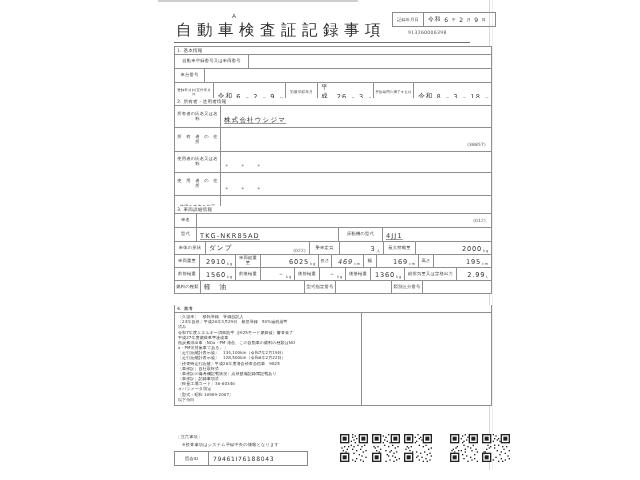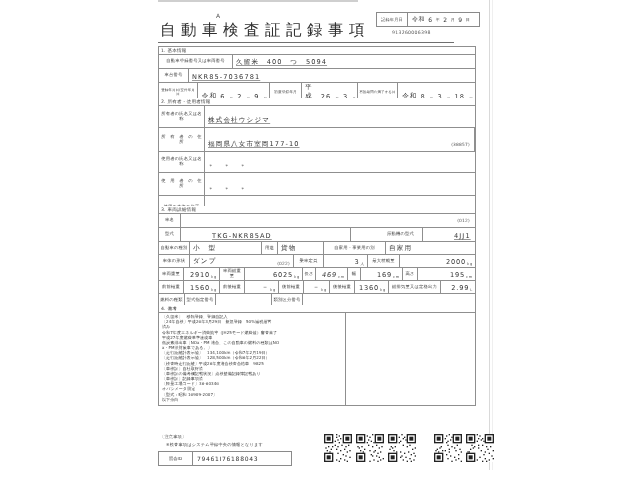--- a/index.html
+++ b/index.html
@@ -9,21 +9,21 @@
     color:#3a3a3a;
     -webkit-font-smoothing:antialiased;
   }
   #page{position:relative;width:640px;height:480px;background:#fff;}
 
   
   .scan-edge{position:absolute;top:0;left:489px;width:1px;height:470px;background:#d9d9d9;}
   .scan-edge2{position:absolute;top:0;left:492px;width:1px;height:470px;background:#efefef;}
   .scan-top{position:absolute;top:0;left:158px;width:200px;height:2px;background:#cfcfcf;}
 
-  .doc{position:absolute;left:154px;top:4px;width:324px;height:468px;}
+  .doc{position:absolute;left:170px;top:4px;width:324px;height:468px;}
 
   
   .mark-a{position:absolute;left:62px;top:8px;font-size:6px;color:#555;letter-spacing:0;}
   .title{
     position:absolute;left:6px;top:16px;width:300px;
     font-size:15.5px;letter-spacing:5.5px;color:#2f2f2f;
     font-family:"DejaVu Sans","Liberation Sans",sans-serif;
     white-space:nowrap;
   }
   .title-rule{position:absolute;left:4px;top:38px;width:296px;height:1px;background:#6f6f6f;}
@@ -102,26 +102,24 @@
         <span class="u">日</span>
       </div>
     </div>
     <div class="serial">913260006398</div>
 
     <div class="tbl" style="top:42px;">
       <div class="sect">1. 基本情報</div>
 
       <div class="row" style="min-height:13px;">
         <div class="lab" style="width:74px;">自動車登録番号又は車両番号</div>
-        <div class="val u">久留米　400　つ　5094</div>
       </div>
 
       <div class="row" style="min-height:13px;">
         <div class="lab" style="width:30px;">車台番号</div>
-        <div class="val u">NKR85-7036781</div>
       </div>
 
       <div class="row" style="min-height:13px;">
         <div class="lab" style="width:39px;font-size:3.4px;">登録年月日/交付年月日</div>
         <div class="val" style="flex:0 0 72px;justify-content:center;gap:3px;">
           <span>令和</span>
           <span>6</span>
           <span class="unit">年</span>
           <span>2</span>
           <span class="unit">月</span>
@@ -152,21 +150,20 @@
     <div class="tbl" style="top:94px;border-top:none;">
       <div class="sect">2. 所有者・使用者情報</div>
 
       <div class="row" style="min-height:21px;">
         <div class="lab" style="width:46px;">所有者の氏名又は名称</div>
         <div class="val u" style="align-items:flex-end;padding-bottom:2px;">株式会社ウシジマ</div>
       </div>
 
       <div class="row" style="min-height:23px;">
         <div class="lab" style="width:46px;">所　有　者　の　住　所</div>
-        <div class="val u" style="align-items:flex-end;padding-bottom:2px;position:relative;">福岡県八女市室岡177-10</div>
         <div style="position:absolute;right:5px;margin-top:14px;" class="paren">(38857)</div>
       </div>
 
       <div class="row" style="min-height:20px;">
         <div class="lab" style="width:46px;">使用者の氏名又は名称</div>
         <div class="val stars" style="align-items:flex-end;padding-bottom:2px;">＊　＊　＊</div>
       </div>
 
       <div class="row" style="min-height:22px;">
         <div class="lab" style="width:46px;">使　用　者　の　住　所</div>
@@ -180,35 +177,27 @@
     </div>
 
     <div class="tbl" style="top:202px;border-top:none;">
       <div class="sect">3. 車両詳細情報</div>
 
       <div class="row" style="min-height:13px;">
         <div class="lab" style="width:22px;">車名</div>
         <div class="paren" style="position:absolute;right:5px;margin-top:4px;">(012)</div>
       </div>
 
-      <div class="row" style="min-height:13px;gap:28px;">
+      <div class="row" style="min-height:13px;">
         <div class="lab" style="width:22px;">型式</div>
         <div class="val u" style="flex:0 0 142px;">TKG-NKR85AD</div>
         <div class="lab" style="width:44px;">原動機の型式</div>
         <div class="val u nb">4JJ1</div>
       </div>
 
-      <div class="row" style="min-height:12px;">
-        <div class="lab" style="width:31px;">自動車の種別</div>
-        <div class="val" style="flex:0 0 72px;">小　型</div>
-        <div class="lab" style="width:16px;">用途</div>
-        <div class="val" style="flex:0 0 46px;">貨物</div>
-        <div class="lab" style="width:62px;">自家用・事業用の別</div>
-        <div class="val nb">自家用</div>
-      </div>
 
       <div class="row" style="min-height:12px;">
         <div class="lab" style="width:31px;">車体の形状</div>
         <div class="val" style="flex:0 0 104px;position:relative;">
           <span>ダンプ</span>
           <span class="paren" style="position:absolute;right:3px;bottom:1px;">(022)</span>
         </div>
         <div class="lab" style="width:30px;">乗車定員</div>
         <div class="val num" style="flex:0 0 44px;">
           <span>3</span>
@@ -272,20 +261,21 @@
         </div>
         <div class="lab" style="width:52px;">総排気量又は定格出力</div>
         <div class="val num nb">
           <span>2.99</span>
           <span class="unit">L</span>
         </div>
       </div>
 
       <div class="row" style="min-height:12px;">
         <div class="lab" style="width:26px;">燃料の種類</div>
+        <div class="val" style="flex:0 0 104px;">軽　油</div>
         <div class="lab" style="width:31px;">型式指定番号</div>
         <div class="val" style="flex:0 0 56px;"></div>
         <div class="lab" style="width:31px;">類別区分番号</div>
         <div class="val nb"></div>
       </div>
     </div>
 
     <div class="tbl" style="top:301px;border-top:none;">
       <div class="sect">4. 備考</div>
       <div class="remarks-row">

